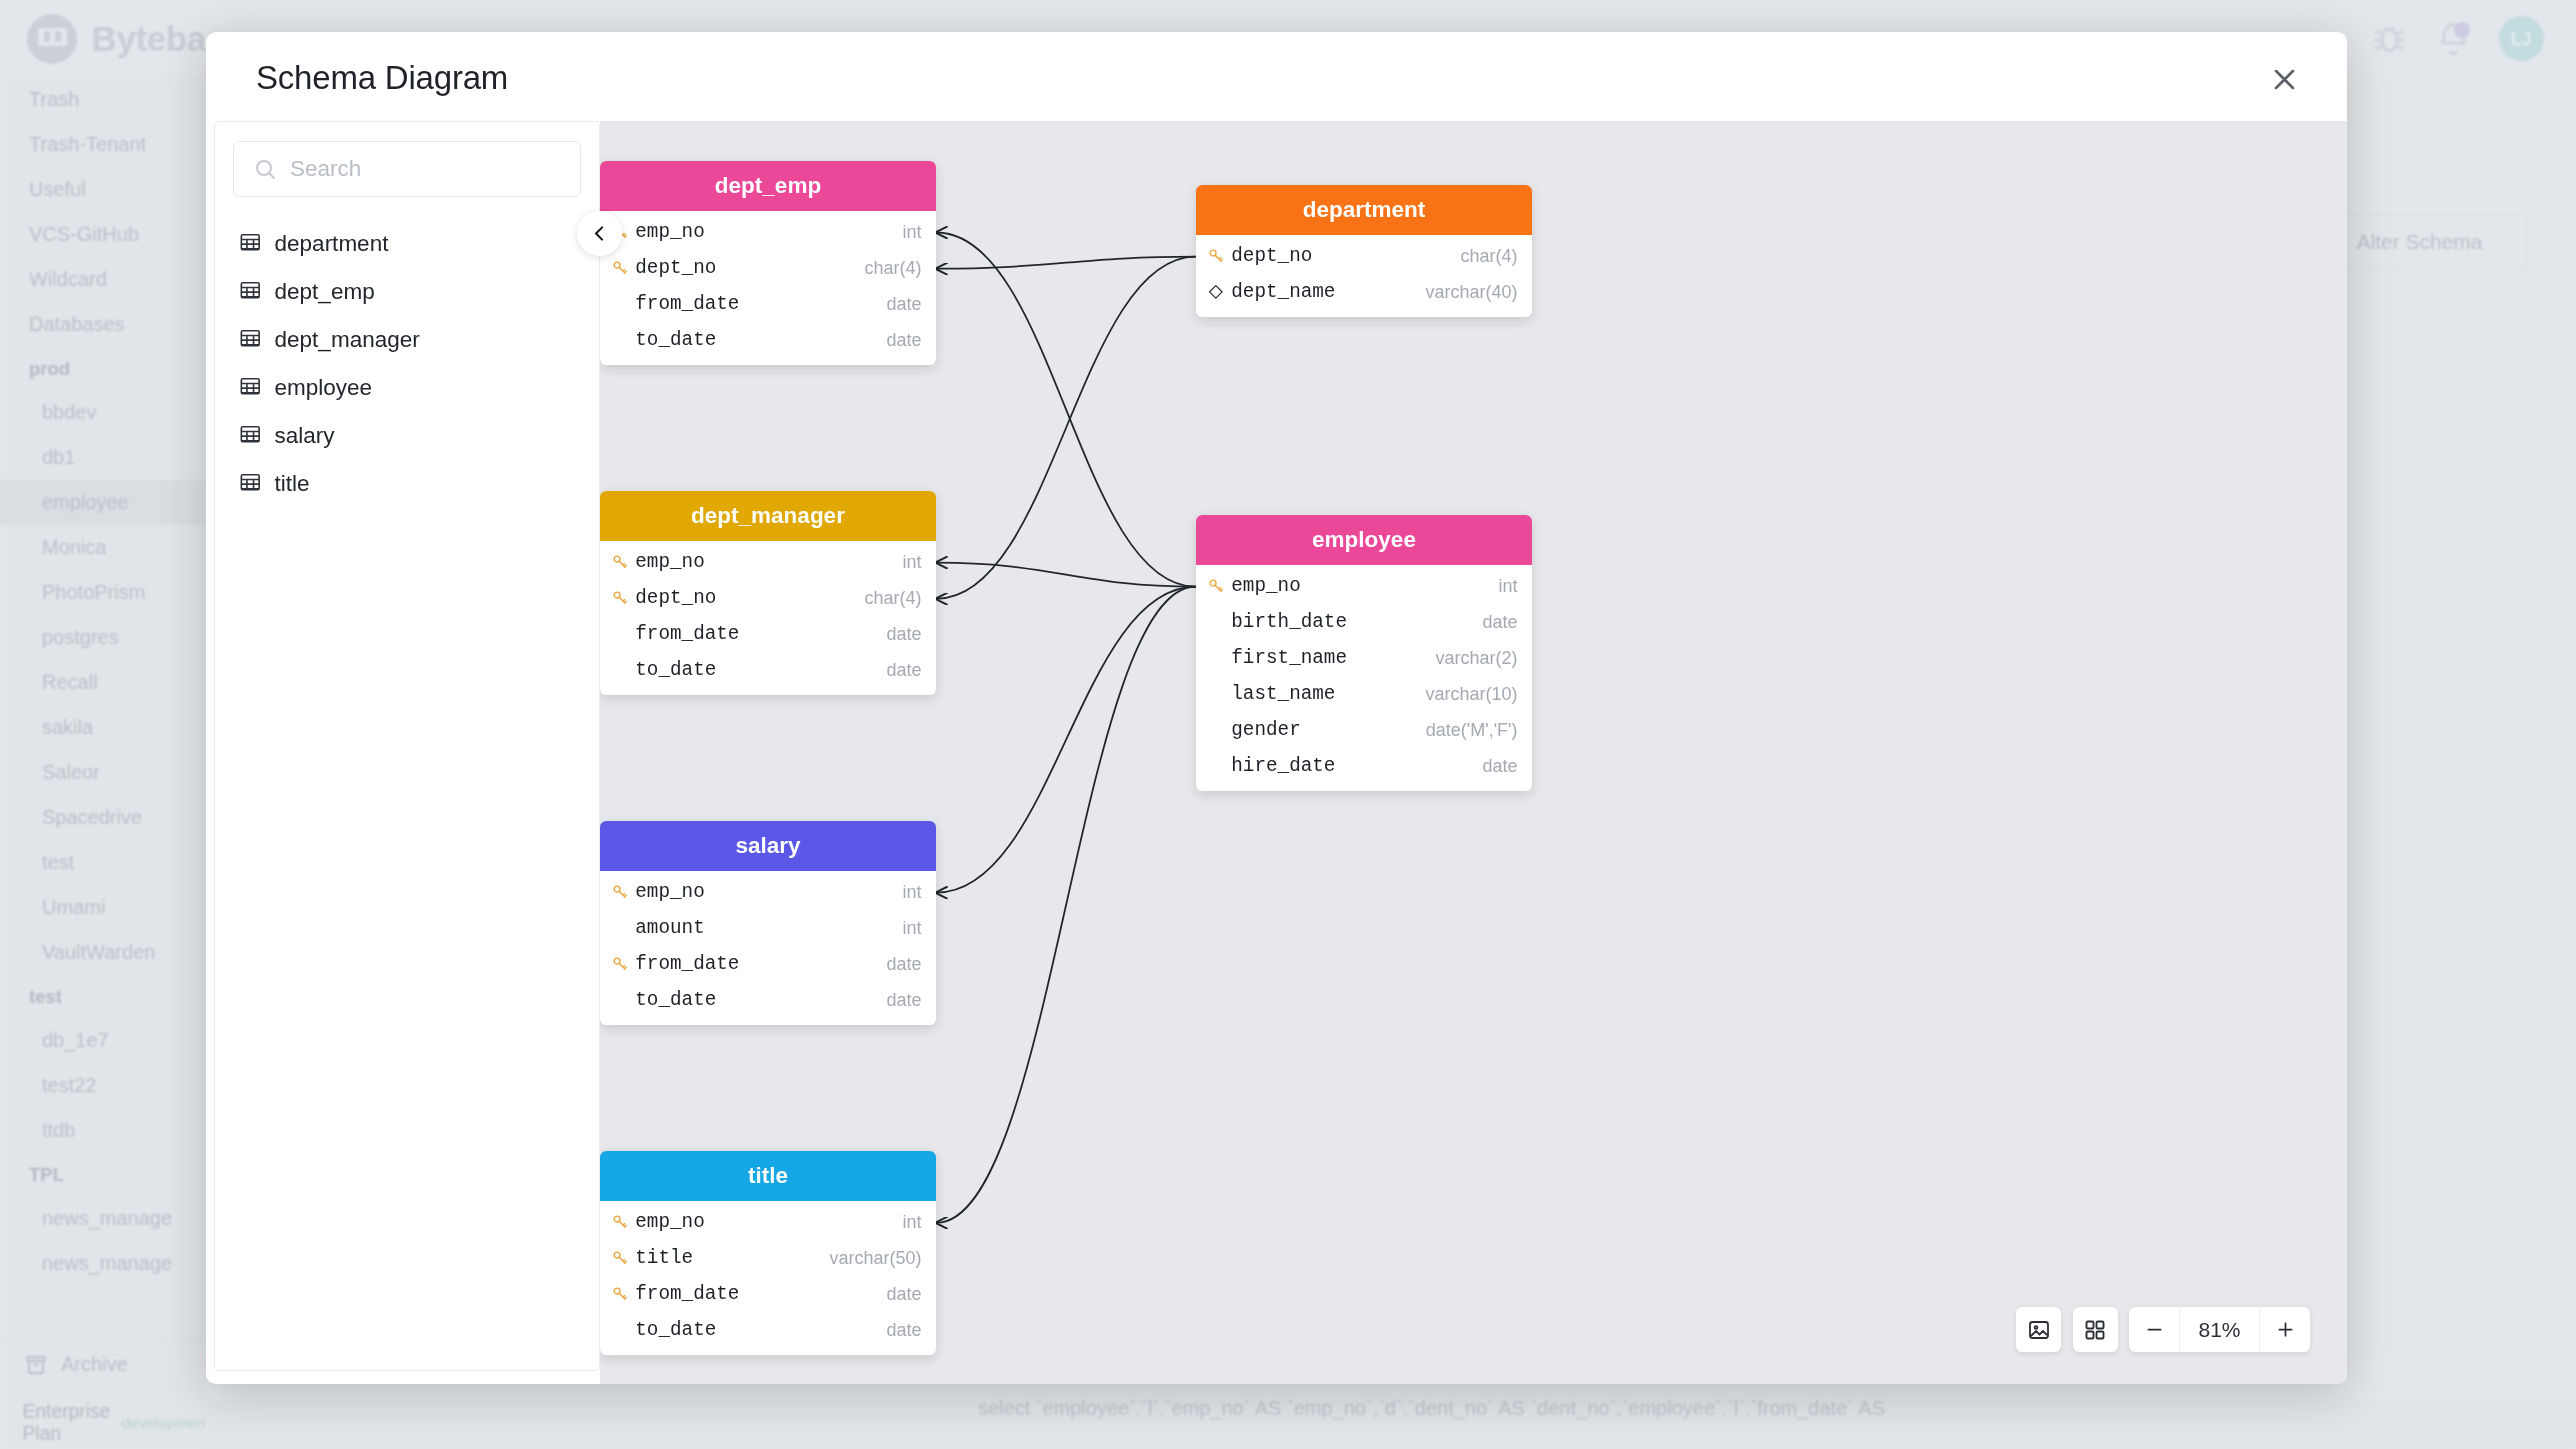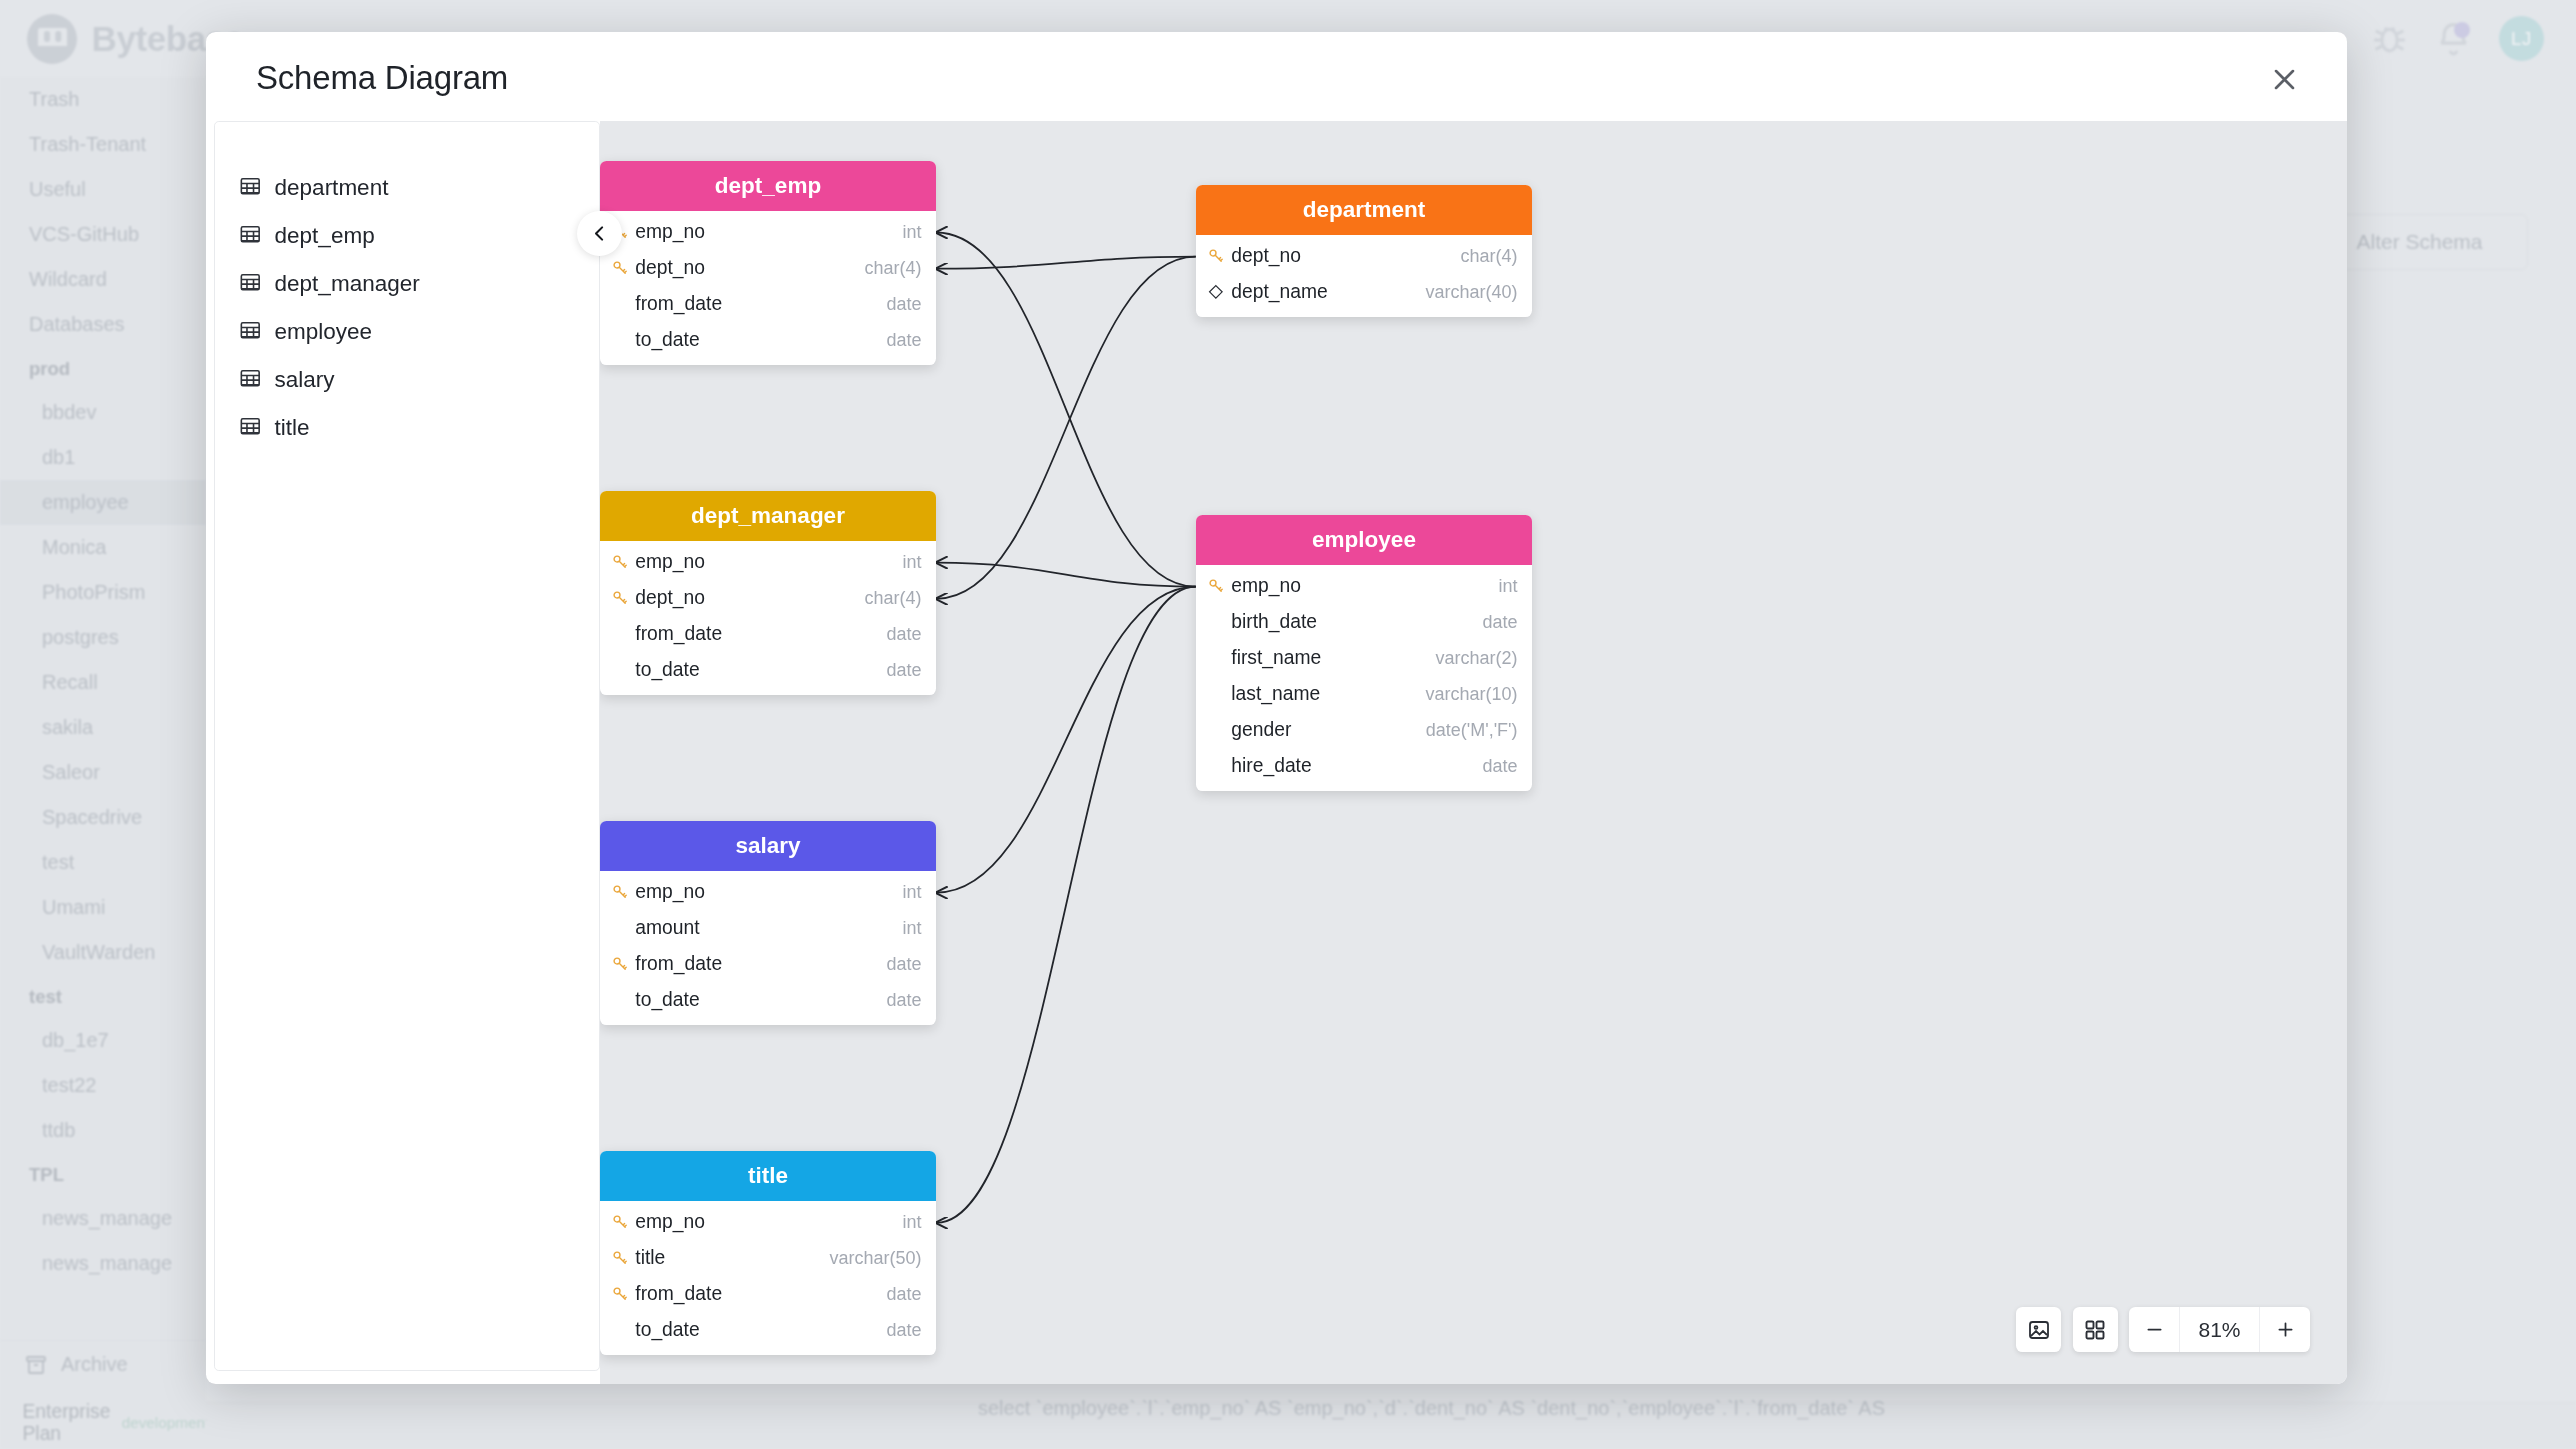--- a/index.html
+++ b/index.html
@@ -74,21 +74,21 @@
   
   .canvas { position:relative; flex:1; background:#e6e8eb; overflow:hidden; }
   .canvas-edges { position:absolute; inset:0; }
 
   .node { position:absolute; width:336px; background:#fff; border-radius:6.4px; box-shadow:0 3.2px 11.3px rgba(0,0,0,.13); overflow:hidden; }
   .node-head { height:50px; display:flex; align-items:center; justify-content:center; color:#fff; font-size:22.5px; font-weight:700; }
   .node-rows { padding:3.2px 0 6.4px 0; }
   .node-row { height:36px; display:flex; align-items:center; padding:0 14.5px 0 11.3px; }
   .row-icon { width:24px; flex:none; display:flex; align-items:center; }
   .row-icon svg { width:17.7px; height:17.7px; }
-  .row-name { font-size:19.3px; color:#1e2228; }
+  .row-name { font-size:19.3px; color:#1e2228;font-family:Liberation Mono, monospace; }
   .row-type { margin-left:auto; font-size:18px; color:#a4a9b2; }
 
   
   .canvas-toolbar { position:absolute; right:37px; bottom:32px; display:flex; align-items:center; gap:11.3px; z-index:8; }
   .tool-btn { width:45px; height:45px; background:#fff; border-radius:6.4px; box-shadow:0 1.6px 5.6px rgba(0,0,0,.10); display:flex; align-items:center; justify-content:center; cursor:pointer; }
   .tool-btn svg { width:24px; height:24px; color:#2a2e35; }
   .zoom-group { display:flex; align-items:center; background:#fff; border-radius:6.4px; box-shadow:0 1.6px 5.6px rgba(0,0,0,.10); overflow:hidden; height:45px; }
   .zoom-btn { width:50px; height:45px; display:flex; align-items:center; justify-content:center; cursor:pointer; color:#2a2e35; }
   .zoom-btn svg { width:21px; height:21px; }
   .zoom-level { min-width:81px; text-align:center; font-size:21px; color:#2a2e35; border-left:0.8px solid #edeef1; border-right:0.8px solid #edeef1; line-height:45px; height:45px; }
@@ -230,20 +230,27 @@
     <div class="modal-close">
       <svg viewBox="0 0 24 24" fill="none" stroke="#5b5f66" stroke-width="2.2" stroke-linecap="round">
           <path d="M5 5l14 14M19 5L5 19"></path>
         </svg>
     </div>
   </div>
 
   <div class="modal-body">
 
     <div class="tables-panel">
+      <div class="search-box">
+        <svg viewBox="0 0 24 24" fill="none" stroke="currentColor" stroke-width="2">
+            <circle cx="11" cy="11" r="7"></circle>
+            <path d="M16.5 16.5L21 21" stroke-linecap="round"></path>
+          </svg>
+        <input class="search-input" type="text" placeholder="Search" style="">
+      </div>
       <div class="table-list" id="table-list">
           <div class="table-list-item">
             <span><svg viewBox="0 0 24 24" fill="none" stroke="currentColor" stroke-width="1.7">
                 <rect x="2.5" y="4" width="19" height="16" rx="1.5"></rect>
                 <path d="M2.5 9h19M2.5 14h19M2.5 19h19M8.5 9v11M15.5 9v11"></path>
               </svg></span>
             <span class="table-list-label">department</span>
           </div>
           <div class="table-list-item">
             <span><svg viewBox="0 0 24 24" fill="none" stroke="currentColor" stroke-width="1.7">

